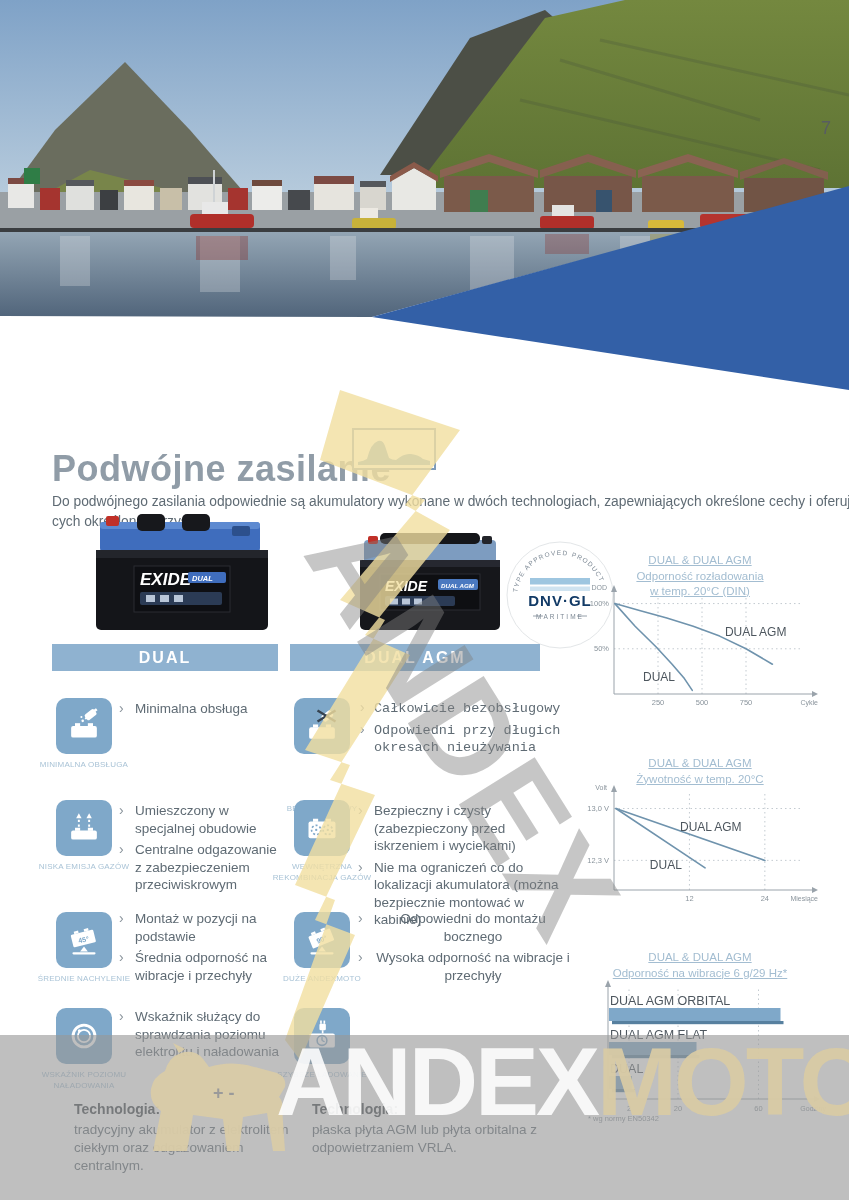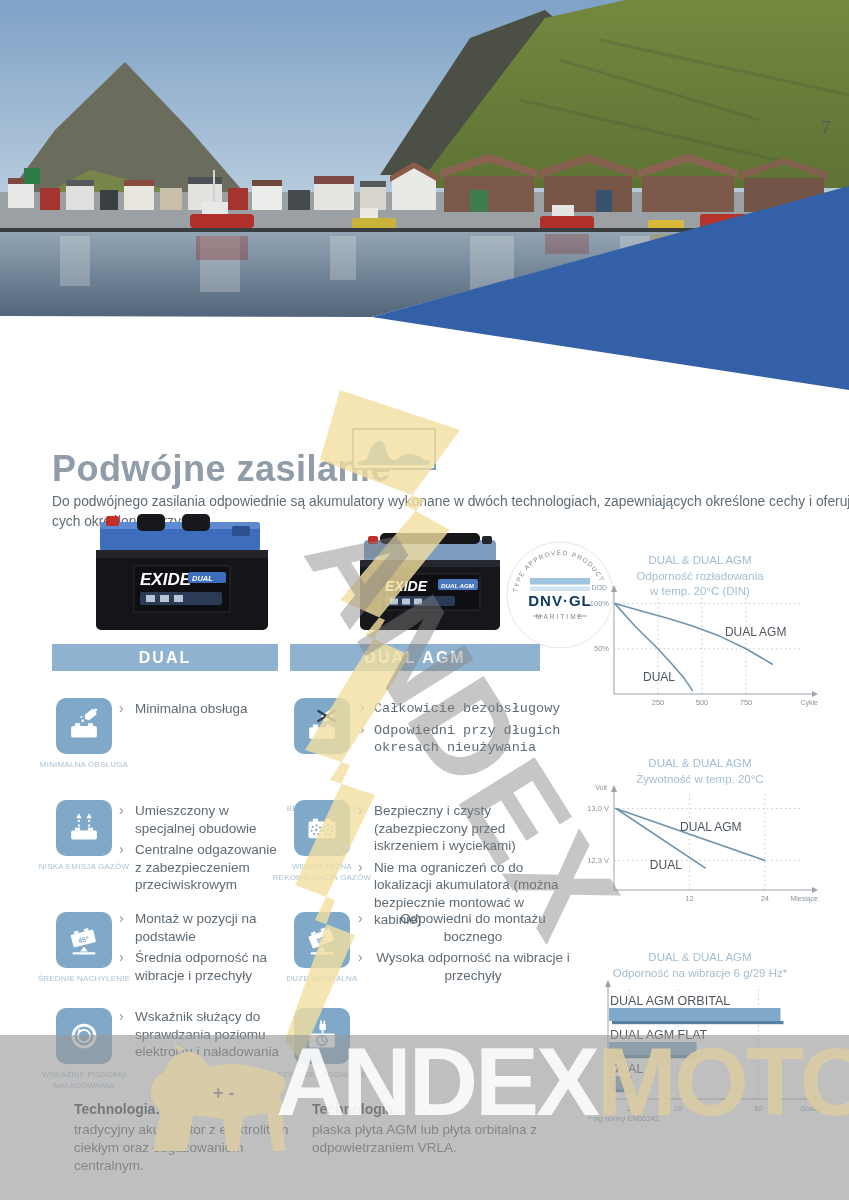--- a/index.html
+++ b/index.html
@@ -36,21 +36,21 @@
            font-size:8px;color:#a9c3d6;line-height:1.35;letter-spacing:.2px;}
   .feature-list{position:absolute;margin:0;padding:0;list-style:none;z-index:10;}
   .feature-list li{position:relative;padding-left:17px;margin-bottom:4px;
                    font-size:13.5px;color:#5f6b74;line-height:1.3;}
   .feature-list li::before{content:"\203A";position:absolute;left:1px;top:-1px;color:#8a949c;font-size:14px;}
   .tech{position:absolute;z-index:10;font-size:13.5px;color:#5f6b74;line-height:1.35;margin-left:22px;}
   .tech b{display:block;color:#41474d;font-size:14px;margin-bottom:2px;}
 
   
   .chart-title{position:absolute;left:575px;width:250px;z-index:10;text-align:center;
-               font-size:11.5px;color:#a3bdd1;line-height:1.35;}
+               font-size:11.5px;color:#a3bdd1;line-height:1.35;text-decoration:underline;}
   .chart-svg{position:absolute;z-index:10;overflow:visible;}
   .chart-svg text{font-family:"Liberation Sans",sans-serif;}
   .footnote{position:absolute;left:588px;top:1114px;z-index:10;font-size:7.5px;color:#8a949c;}
 
   
   .wm{pointer-events:none;}
   .wm-bolt{position:absolute;left:280px;top:380px;z-index:24;opacity:.8;}
   .wm-word{position:absolute;left:395px;top:495px;z-index:26;font-size:130px;font-weight:bold;
            color:rgba(128,128,128,.45);transform:rotate(58deg);transform-origin:0 0;
            letter-spacing:2px;line-height:1;white-space:nowrap;}
@@ -333,21 +333,21 @@
       <g transform="rotate(-22 13 13)">
         <rect x="4.5" y="8" width="18" height="10" rx="1" fill="#fff"></rect>
         <rect x="7.5" y="6" width="3.5" height="2" fill="#fff"></rect>
           <rect x="15.5" y="6" width="3.5" height="2" fill="#fff"></rect>
         <text x="13.5" y="15.8" font-size="5.5" font-weight="bold" fill="#7fa8c9" text-anchor="middle">90°</text>
       </g>
       <polygon points="11,23 17,23 14,19" fill="#fff"></polygon>
       <rect x="5" y="23.5" width="18" height="1.8" rx="0.9" fill="#fff"></rect>
     </svg>
   </div>
-  <div class="caption" style="left:267px;top:974px;">DUŻE MINIMALNA</div>
+  <div class="caption" style="left:267px;top:974px;">DUŻE ANDEXMOTO</div>
   <ul class="feature-list" style="left:357px;top:910px;width:215px;text-align:center;">
     <li>Odpowiedni do montażu bocznego</li>
     <li>Wysoka odporność na wibracje i przechyły</li>
   </ul>
 
   <div class="tile" style="left:294px;top:1008px;">
     <svg viewBox="0 0 28 28" width="36" height="36">
       <rect x="4" y="12" width="20" height="11" rx="1.5" fill="#fff"></rect>
       <rect x="12" y="4.5" width="5" height="5" rx="1" fill="#fff"></rect>
       <line x1="13.2" y1="4.5" x2="13.2" y2="2" stroke="#fff" stroke-width="1.3"></line>

